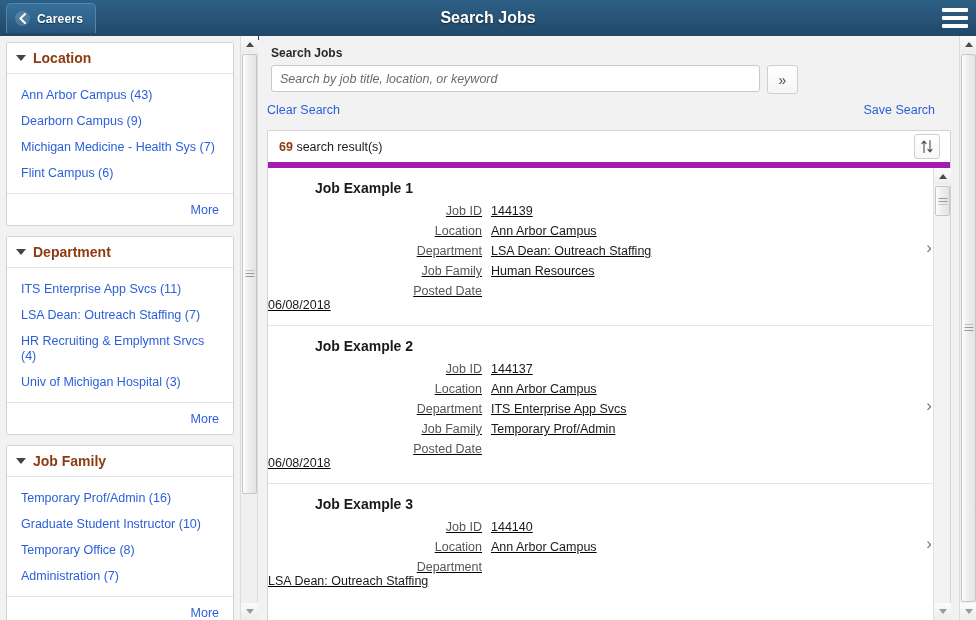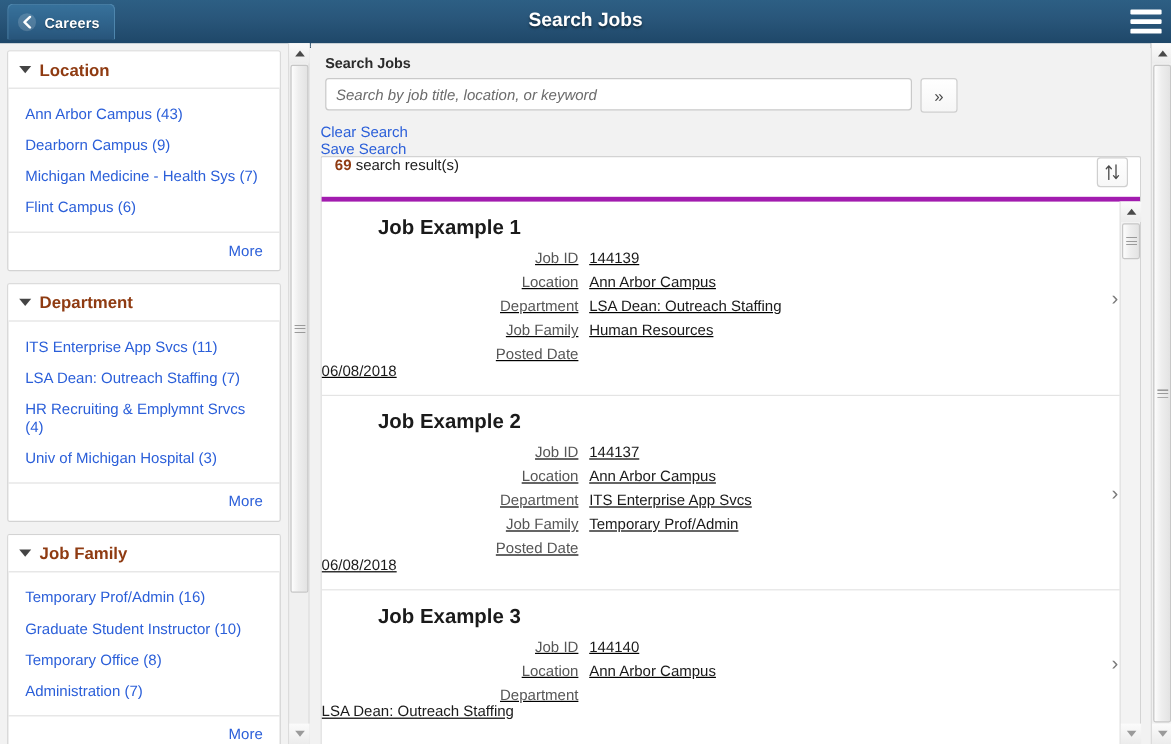--- a/index.html
+++ b/index.html
@@ -176,40 +176,39 @@
     border: 1px solid #cfcfcf; border-radius: 3px;
     background: linear-gradient(to bottom,#ffffff,#f6f6f6);
     color: #4b4b4b; font-size: 14px;
     display: flex; align-items: center; justify-content: center;
     cursor: pointer; padding: 0;
     font-family: "Liberation Sans", sans-serif;
   }
   .link-row {
     display: flex; justify-content: space-between;
     padding: 9px 24px 10px 8px;
-    flex-direction: column;
   }
   .plain-link {
     color: #2b5fd9; font-size: 12.5px; text-decoration: none; cursor: pointer;
   }
 
   
   .results-card {
     position: absolute; left: 8px; top: 94px;
     width: 684px; height: 490px;
     background: #ffffff;
     border: 1px solid #d3d3d3;
     border-bottom: none;
     border-radius: 2px 2px 0 0;
   }
   .results-head {
     height: 37px;
-    display: flex; justify-content: space-between;
+    display: flex; align-items: center; justify-content: space-between;
     padding: 0 10px 0 11px;
-    border-bottom: 4px solid #a21caf;
+    border-bottom: 6px solid #a21caf;
   }
   .result-count { font-size: 12.5px; color: #1c1c1c; }
   .result-count b { color: #8f3b12; font-weight: bold; }
   .sort-btn {
     width: 26px; height: 25px;
     border: 1px solid #cfcfcf; border-radius: 3px;
     background: linear-gradient(to bottom,#ffffff,#f7f7f7);
     display: flex; align-items: center; justify-content: center;
     cursor: pointer;
   }
@@ -220,21 +219,21 @@
     overflow: hidden;
   }
   .job-row {
     position: relative;
     border-bottom: 1px solid #e4e4e4;
     padding: 12px 0 13px 0;
     cursor: pointer;
   }
   .job-row:last-child { border-bottom: none; }
   .job-title {
-    font-size: 17px; font-weight: bold; color: #1a1a1a;
+    font-size: 14px; font-weight: bold; color: #1a1a1a;
     margin: 0 0 8px 47px;
   }
   .job-fields { display: block; }
   .job-field {
     display: flex; align-items: flex-start;
     margin-bottom: 6px;
     text-decoration: underline;
   }
   .job-field:last-child { margin-bottom: 0; flex-direction: column; }
   .jf-label {

